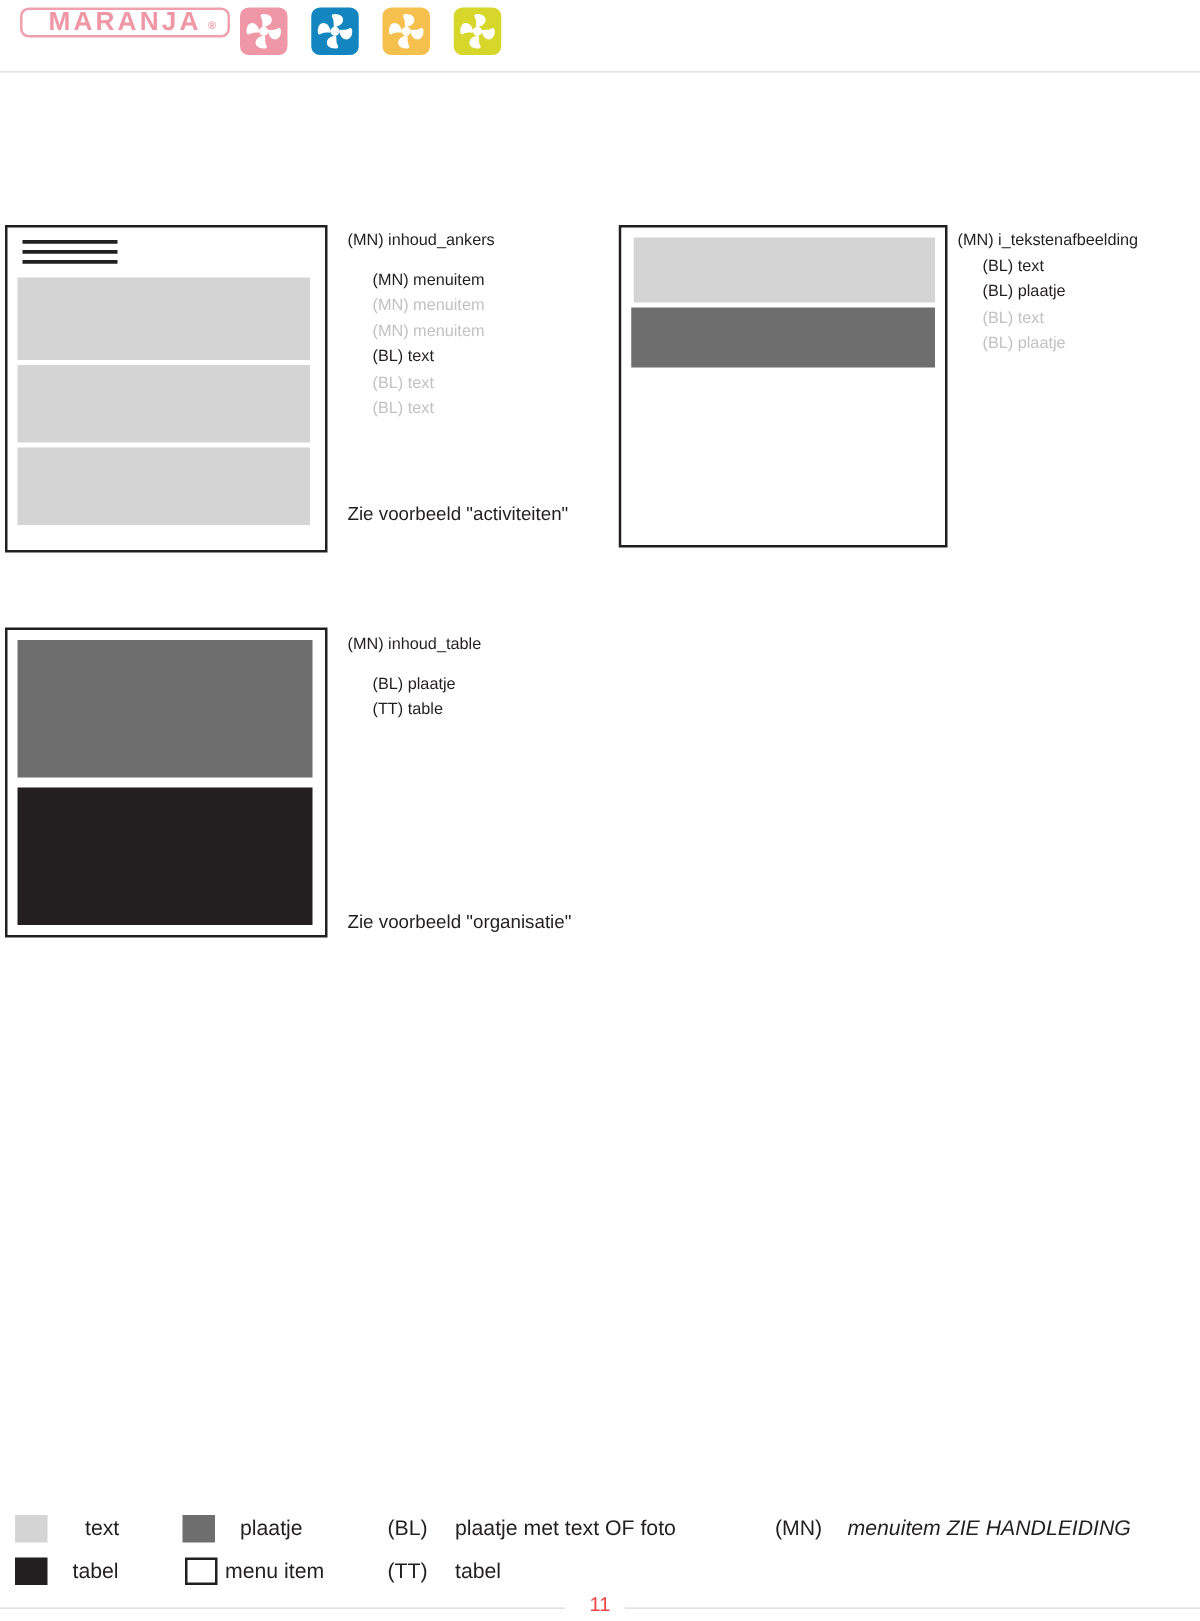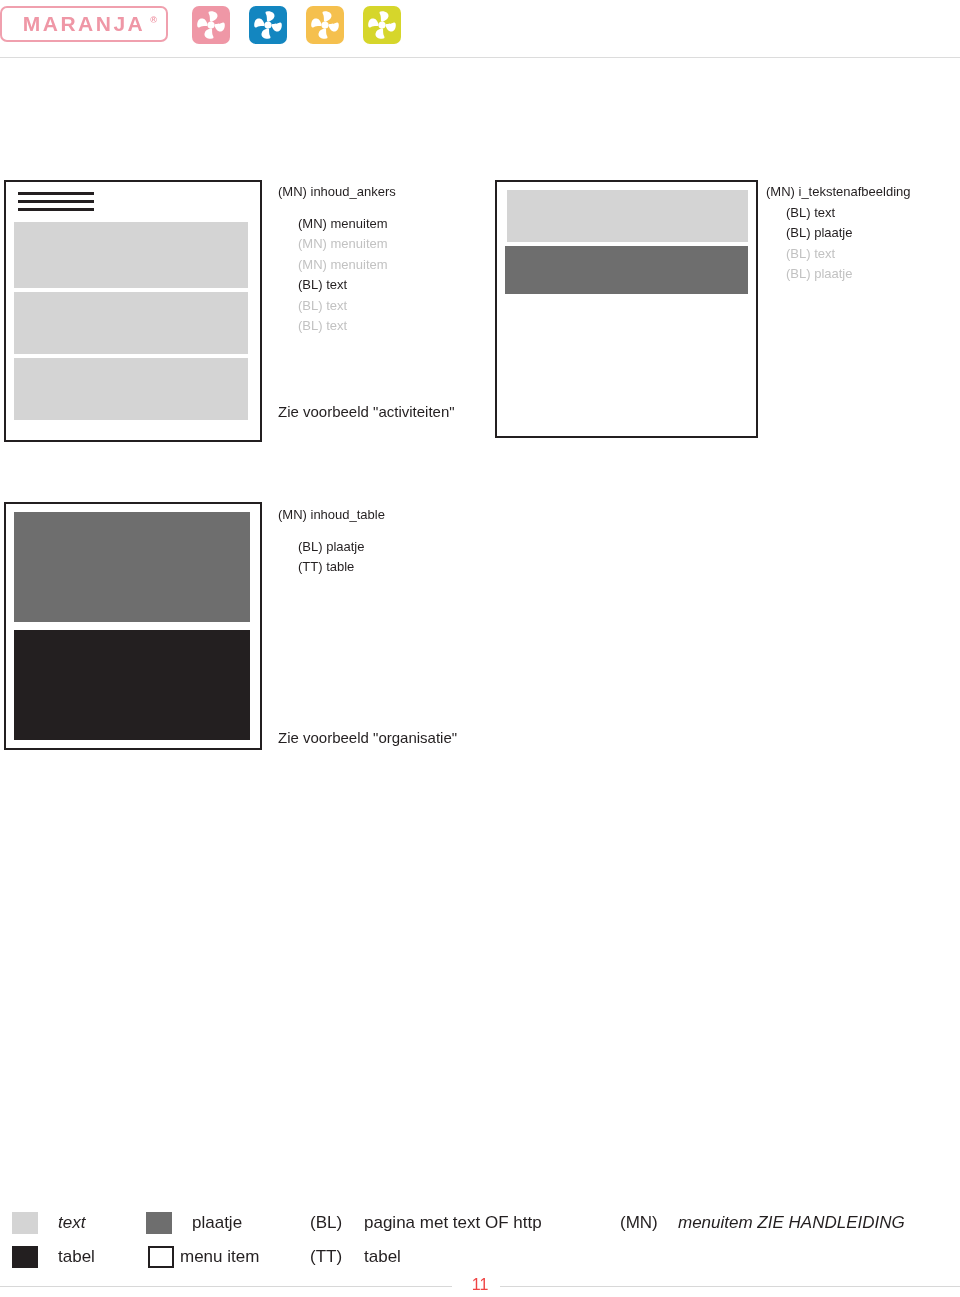--- a/index.html
+++ b/index.html
@@ -16,22 +16,22 @@
   }
 
   
   #header {
     position: absolute;
     left: 0; top: 0;
     width: 960px; height: 57px;
   }
   #logo-box {
     position: absolute;
-    left: 0; top: 6px;
-    width: 168px; height: 36px;
+    left: 16px; top: 6px;
+    width: 168px; height: 24px;
     border: 2px solid #f0a0ae;
     border-radius: 7px;
     box-sizing: border-box;
   }
   #logo-word {
     position: absolute;
     left: 0; top: 0;
     width: 100%; height: 100%;
     display: flex;
     align-items: center;
@@ -253,33 +253,33 @@
   <span class="row">(MN) inhoud_table</span>
   <span class="gap"></span>
   <span class="row indent">(BL) plaatje</span>
   <span class="row indent">(TT) table</span>
 </div>
 
 <div class="caption" style="left:278px; top:729px;">Zie voorbeeld "organisatie"</div>
 
 <div id="legend">
   <div class="lg-sw" style="left:12px; top:8px; background:#d4d4d4;"></div>
-  <div class="lg-lbl" style="left:58px; top:9px;font-style:italic;">text</div>
+  <div class="lg-lbl" style="left:68px; top:9px;">text</div>
 
   <div class="lg-sw" style="left:12px; top:42px; background:#231f20;"></div>
   <div class="lg-lbl" style="left:58px; top:43px;">tabel</div>
 
   <div class="lg-sw" style="left:146px; top:8px; background:#6e6e6e;"></div>
   <div class="lg-lbl" style="left:192px; top:9px;">plaatje</div>
 
   <div class="lg-sw" style="left:148px; top:42px; background:#ffffff; border:2px solid #231f20;"></div>
   <div class="lg-lbl" style="left:180px; top:43px;">menu item</div>
 
   <div class="lg-lbl" style="left:310px; top:9px;">(BL)</div>
-  <div class="lg-lbl" style="left:364px; top:9px;">pagina met text OF http</div>
+  <div class="lg-lbl" style="left:364px; top:9px;">plaatje met text OF foto</div>
 
   <div class="lg-lbl" style="left:310px; top:43px;">(TT)</div>
   <div class="lg-lbl" style="left:364px; top:43px;">tabel</div>
 
   <div class="lg-lbl" style="left:620px; top:9px;">(MN)</div>
   <div class="lg-lbl" style="left:678px; top:9px;font-style:italic;">menuitem ZIE HANDLEIDING</div>
 </div>
 
 <div id="footer-rule-left"></div>
 <div id="footer-rule-right"></div>

